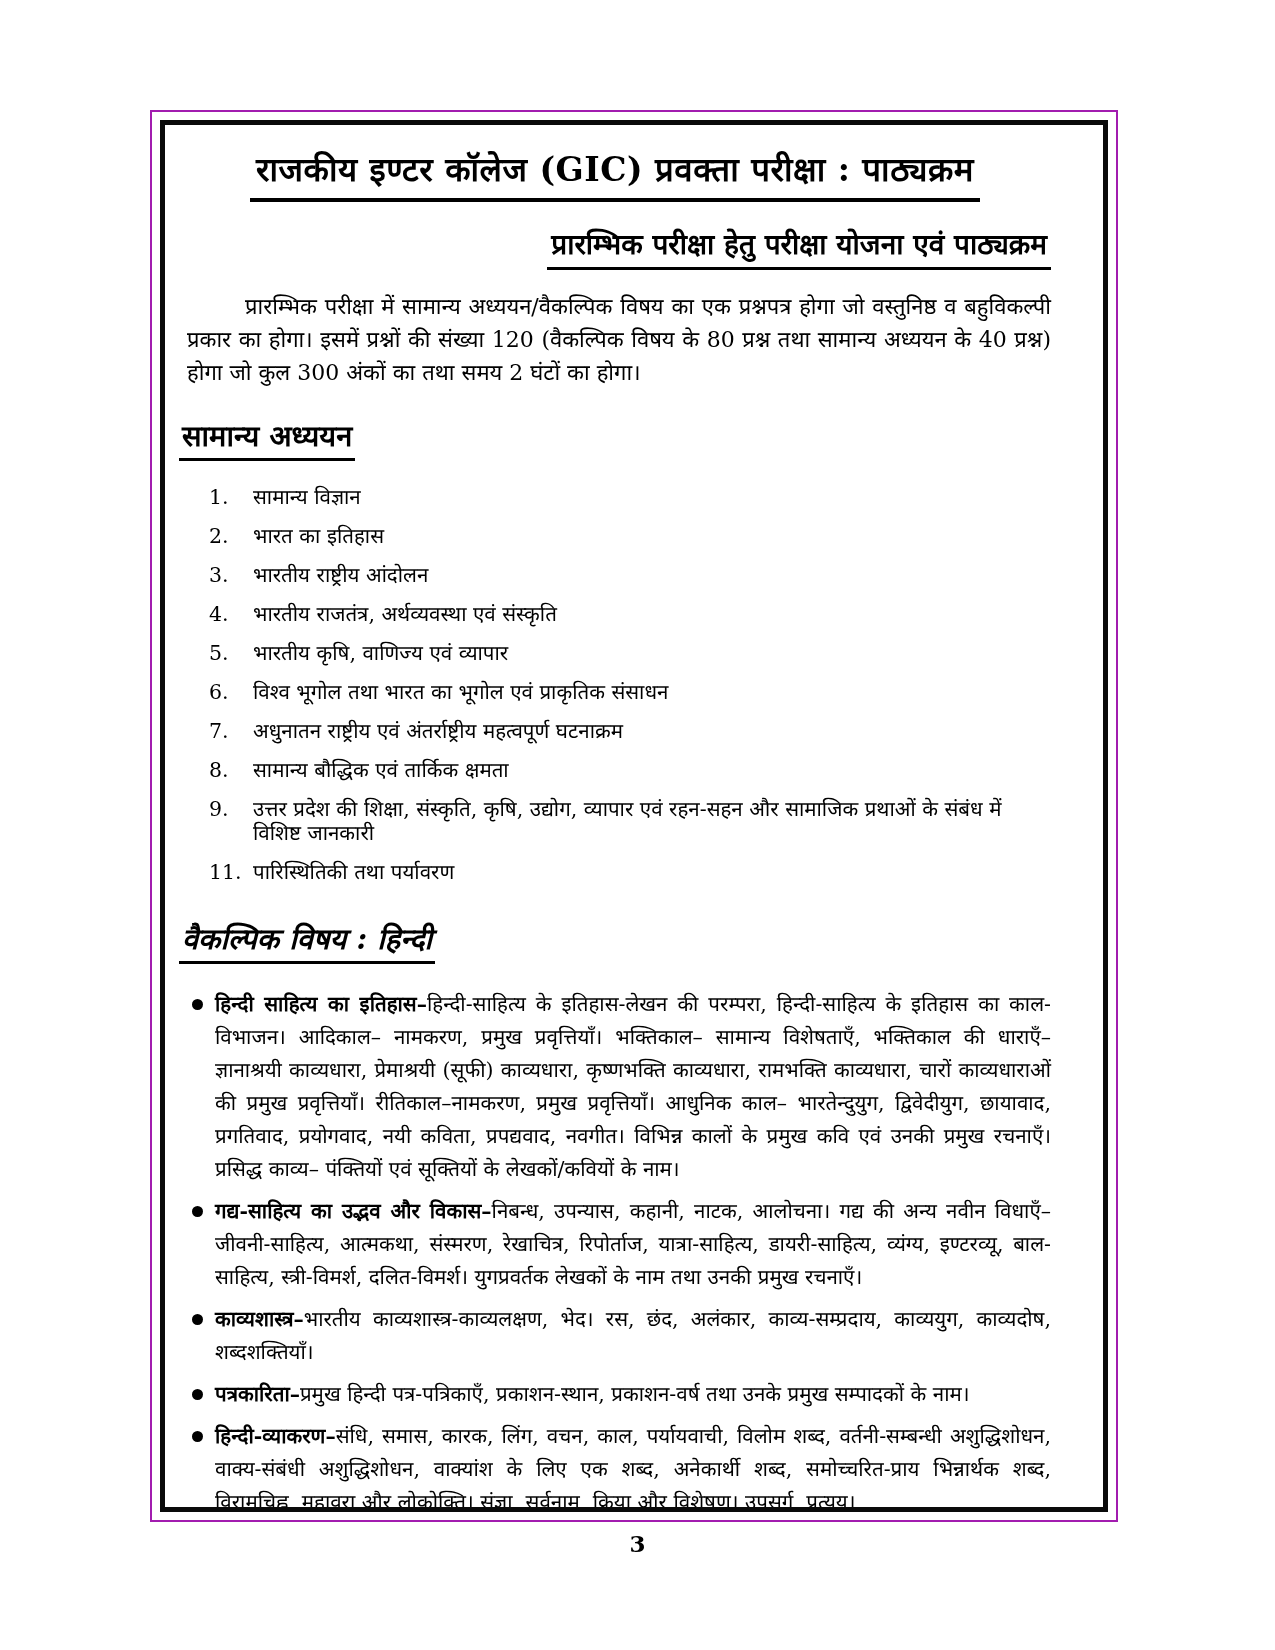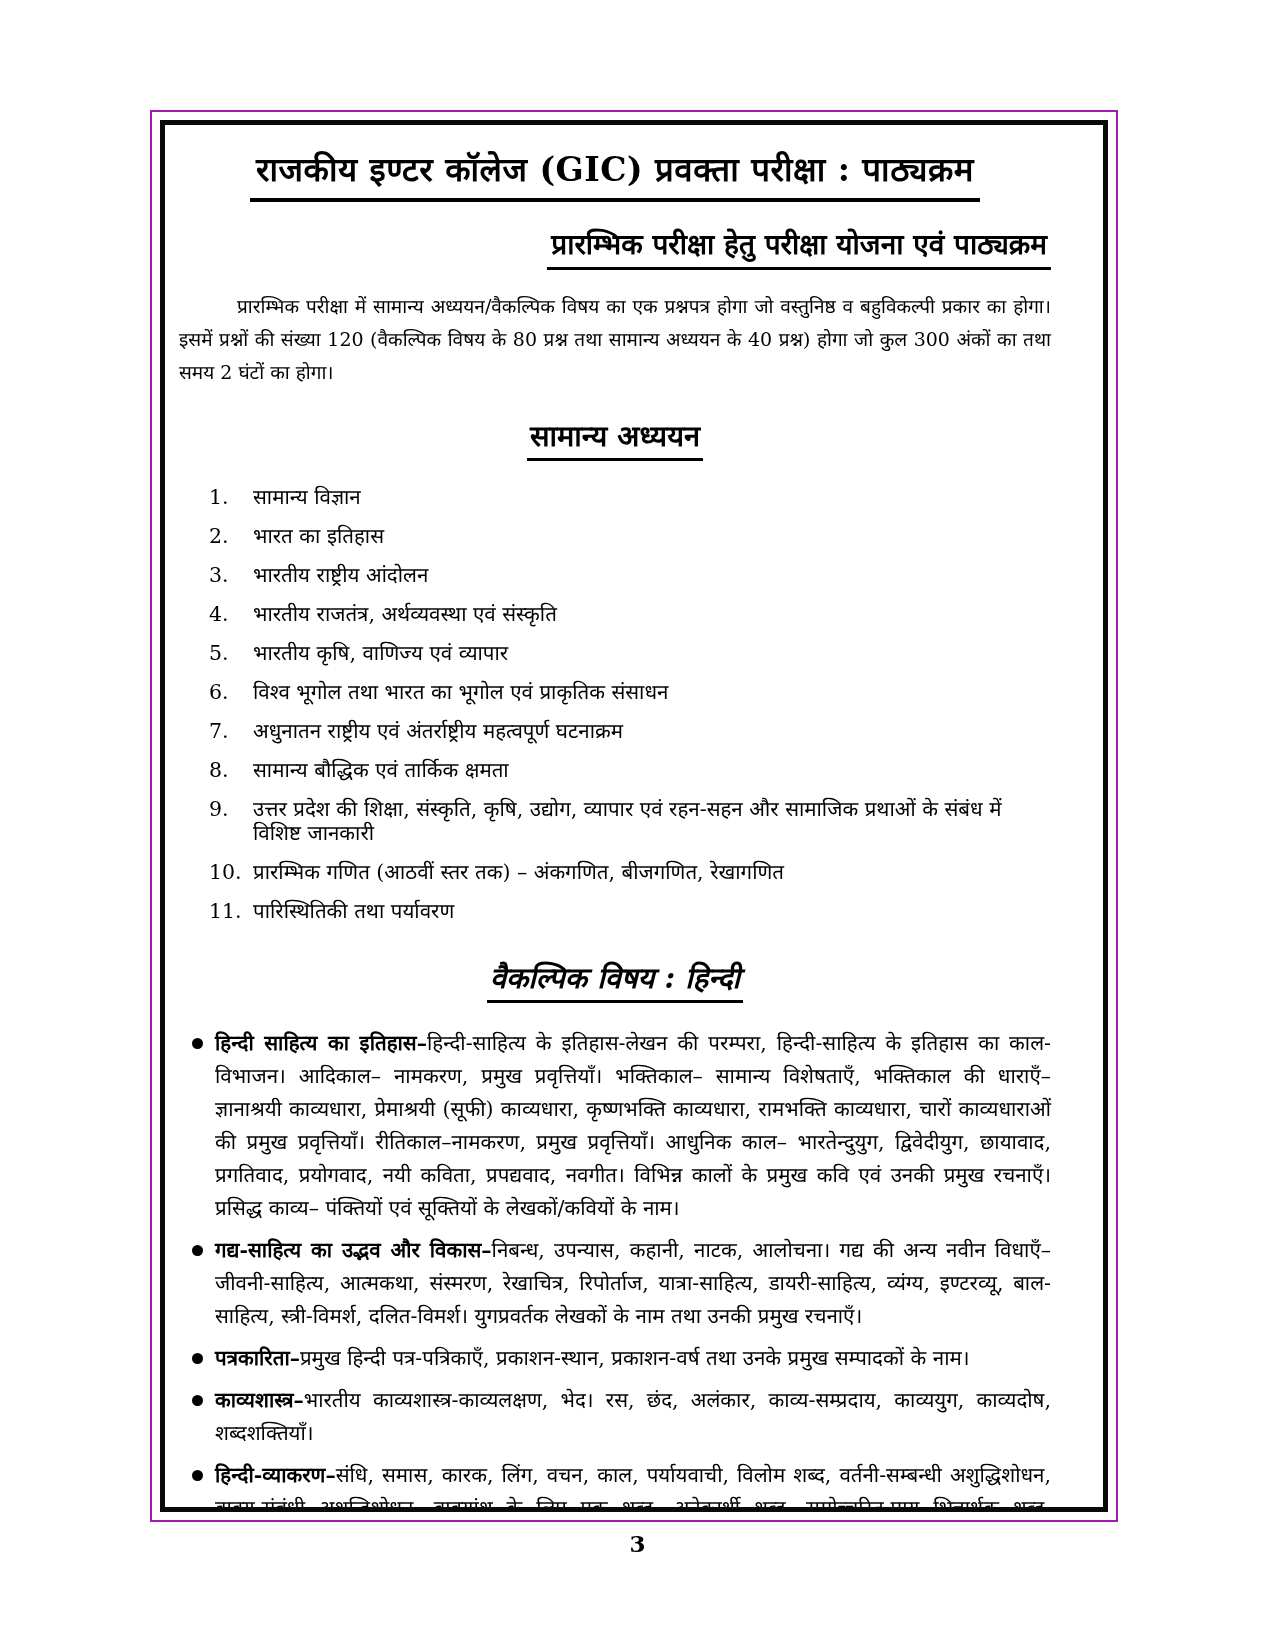--- a/index.html
+++ b/index.html
@@ -50,27 +50,27 @@
   }
   .sub-title-wrap { text-align: right; margin-top: 22px; }
   .sub-title {
     display: inline-block;
     font-size: 28px;
     font-weight: bold;
     border-bottom: 3px solid #000;
     padding: 0 4px 5px 4px;
   }
   .intro {
-    margin: 20px 0 0 0;
-    font-size: 19px;
+    margin: 20px 0 0 8px;
+    font-size: 22px;
     line-height: 33px;
     text-align: justify;
     text-indent: 58px;
   }
-  .section-heading-wrap { text-align: center; margin-top: 26px; }
+  .section-heading-wrap { text-align: left; margin-top: 26px; }
   .section-heading {
     display: inline-block;
     font-size: 29px;
     font-weight: bold;
     border-bottom: 3px solid #000;
     padding: 0 3px 4px 3px;
   }
   .gs-list { margin-top: 24px; }
   .gs-row {
     display: flex;
@@ -161,24 +161,20 @@
         </div>
         <div class="gs-row">
           <span class="gs-num">8.</span>
           <span class="gs-text">सामान्य बौद्धिक एवं तार्किक क्षमता</span>
         </div>
         <div class="gs-row">
           <span class="gs-num">9.</span>
           <span class="gs-text">उत्तर प्रदेश की शिक्षा, संस्कृति, कृषि, उद्योग, व्यापार एवं रहन-सहन और सामाजिक प्रथाओं के संबंध में विशिष्ट जानकारी</span>
         </div>
         <div class="gs-row">
-          <span class="gs-num">10.</span>
-          <span class="gs-text">प्रारम्भिक गणित (आठवीं स्तर तक) – अंकगणित, बीजगणित,  रेखागणित</span>
-        </div>
-        <div class="gs-row">
           <span class="gs-num">11.</span>
           <span class="gs-text">पारिस्थितिकी तथा पर्यावरण</span>
         </div>
       </div>
 
       <div class="section-heading-wrap" style="margin-top:34px;font-style:italic;">
         <span class="section-heading">वैकल्पिक विषय : हिन्दी</span>
       </div>
 
       <div class="topics">
@@ -191,27 +187,27 @@
         <div class="topic">
           <span class="bullet-cell">
               <span class="bullet-dot"></span>
             </span>
           <span class="topic-body"><span class="topic-term">गद्य-साहित्य का उद्भव और विकास–</span><span>निबन्ध, उपन्यास, कहानी, नाटक, आलोचना। गद्य की अन्य नवीन विधाएँ–जीवनी-साहित्य, आत्मकथा, संस्मरण, रेखाचित्र, रिपोर्ताज, यात्रा-साहित्य, डायरी-साहित्य, व्यंग्य, इण्टरव्यू, बाल-साहित्य, स्त्री-विमर्श, दलित-विमर्श। युगप्रवर्तक लेखकों के नाम तथा उनकी प्रमुख रचनाएँ।</span></span>
         </div>
         <div class="topic">
           <span class="bullet-cell">
               <span class="bullet-dot"></span>
             </span>
+          <span class="topic-body"><span class="topic-term">काव्यशास्त्र–</span><span>भारतीय काव्यशास्त्र-काव्यलक्षण, भेद। रस, छंद, अलंकार, काव्य-सम्प्रदाय, काव्ययुग, काव्यदोष, शब्दशक्तियाँ।</span></span>
+        </div>
+        <div class="topic">
+          <span class="bullet-cell">
+              <span class="bullet-dot"></span>
+            </span>
           <span class="topic-body"><span class="topic-term">पत्रकारिता–</span><span>प्रमुख हिन्दी पत्र-पत्रिकाएँ, प्रकाशन-स्थान, प्रकाशन-वर्ष तथा उनके प्रमुख सम्पादकों के नाम।</span></span>
-        </div>
-        <div class="topic">
-          <span class="bullet-cell">
-              <span class="bullet-dot"></span>
-            </span>
-          <span class="topic-body"><span class="topic-term">काव्यशास्त्र–</span><span>भारतीय काव्यशास्त्र-काव्यलक्षण, भेद। रस, छंद, अलंकार, काव्य-सम्प्रदाय, काव्ययुग, काव्यदोष, शब्दशक्तियाँ।</span></span>
         </div>
         <div class="topic">
           <span class="bullet-cell">
               <span class="bullet-dot"></span>
             </span>
           <span class="topic-body"><span class="topic-term">हिन्दी-व्याकरण–</span><span>संधि, समास, कारक, लिंग, वचन, काल, पर्यायवाची, विलोम शब्द, वर्तनी-सम्बन्धी अशुद्धिशोधन, वाक्य-संबंधी अशुद्धिशोधन, वाक्यांश के लिए एक शब्द, अनेकार्थी शब्द, समोच्चरित-प्राय भिन्नार्थक शब्द, विरामचिह्न, मुहावरा और लोकोक्ति। संज्ञा, सर्वनाम, क्रिया और विशेषण। उपसर्ग, प्रत्यय।</span></span>
         </div>
 
       </div>
 

